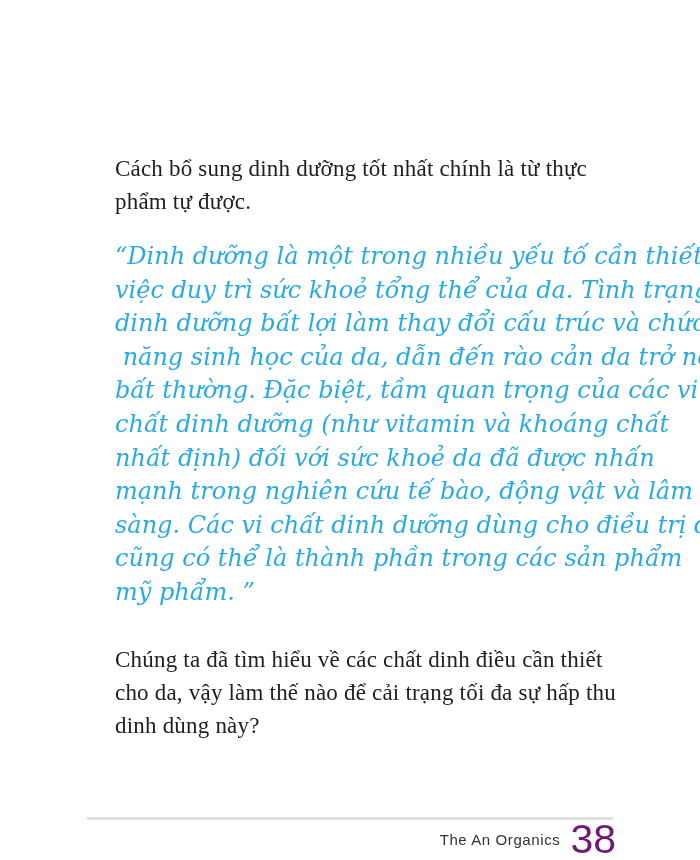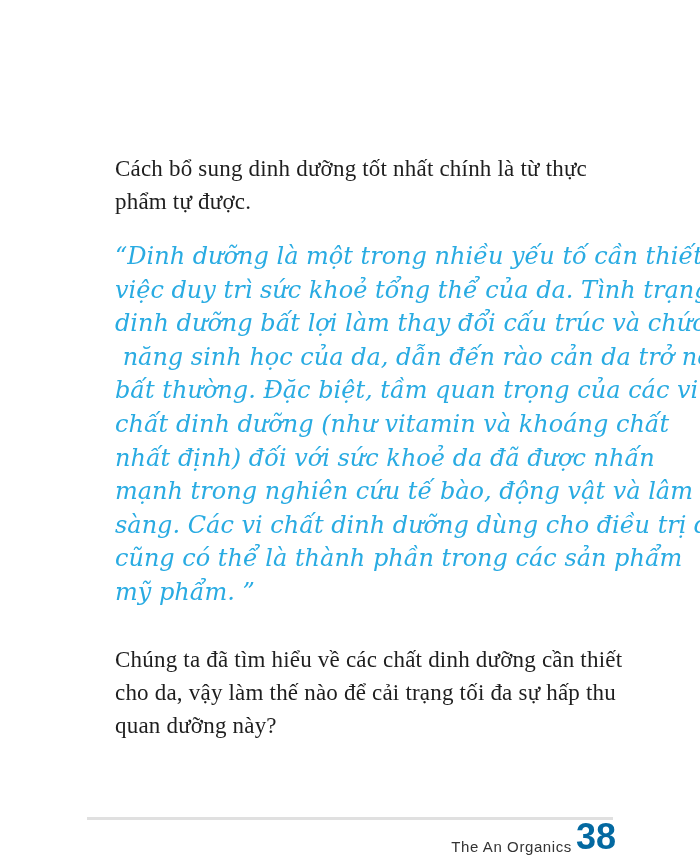--- a/index.html
+++ b/index.html
@@ -44,37 +44,37 @@
     top: 784px;
     width: 526px;
     height: 3px;
     background: #e0e0e0;
   }
   .footer {
     position: absolute;
     right: 84px;
     top: 786px;
     display: flex;
-    align-items: flex-end;
-    gap: 4px;
+    align-items: center;
+    gap: 10px;
     color: #2e2e2e;
   }
   .brand {
     font-family: "Liberation Sans", sans-serif;
     font-weight: 300;
     font-size: 15px;
     letter-spacing: 0.6px;
     color: #333333;
   }
   .page-number {
     font-family: "Liberation Sans", sans-serif;
-    font-weight: 700;
-    font-size: 36px;
+    font-weight: 400;
+    font-size: 41px;
     line-height: 1;
-    color: #0369a1;
+    color: #701a75;
   }
 </style>
 </head>
 <body>
 
 <div class="page">
 
   <div class="body-para para-1" style="color: rgb(30, 30, 30);">
     <div class="line">Cách bổ sung dinh dưỡng tốt nhất chính là từ thực</div>
     <div class="line">phẩm tự được.</div>
@@ -88,23 +88,23 @@
     <div class="line">bất thường. Đặc biệt, tầm quan trọng của các vi</div>
     <div class="line">chất dinh dưỡng (như vitamin và khoáng chất</div>
     <div class="line">nhất định) đối với sức khoẻ da đã được nhấn</div>
     <div class="line">mạnh trong nghiên cứu tế bào, động vật và lâm</div>
     <div class="line">sàng. Các vi chất dinh dưỡng dùng cho điều trị da</div>
     <div class="line">cũng có thể là thành phần trong các sản phẩm</div>
     <div class="line">mỹ phẩm. ”</div>
   </div>
 
   <div class="body-para para-2" style="color: rgb(30, 30, 30);">
-    <div class="line">Chúng ta đã tìm hiểu về các chất dinh dưỡng cần thiết</div>
+    <div class="line">Chúng ta đã tìm hiểu về các chất dinh điều cần thiết</div>
     <div class="line">cho da, vậy làm thế nào để cải trạng tối đa sự hấp thu</div>
-    <div class="line">quan dưỡng này?</div>
+    <div class="line">dinh dùng này?</div>
   </div>
 
   <div class="footer-rule"></div>
 
   <div class="footer">
     <span class="brand">The An Organics</span>
     <span class="page-number">38</span>
   </div>
 
 </div>

